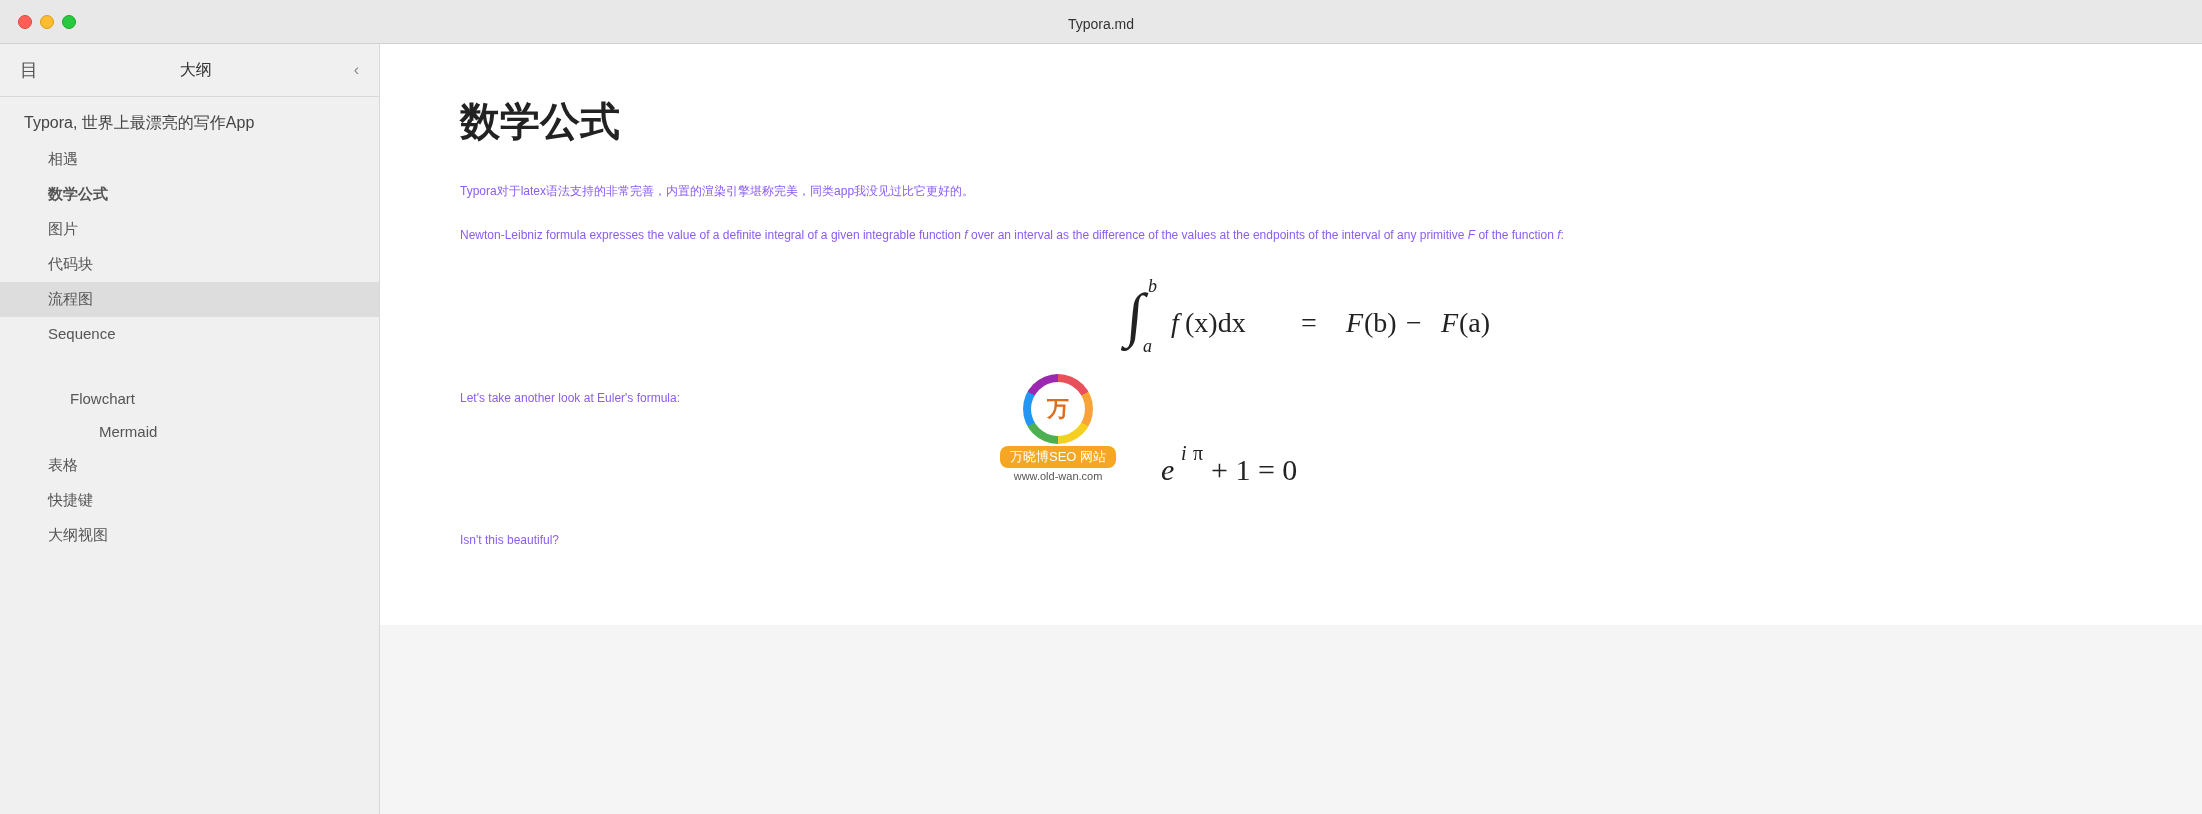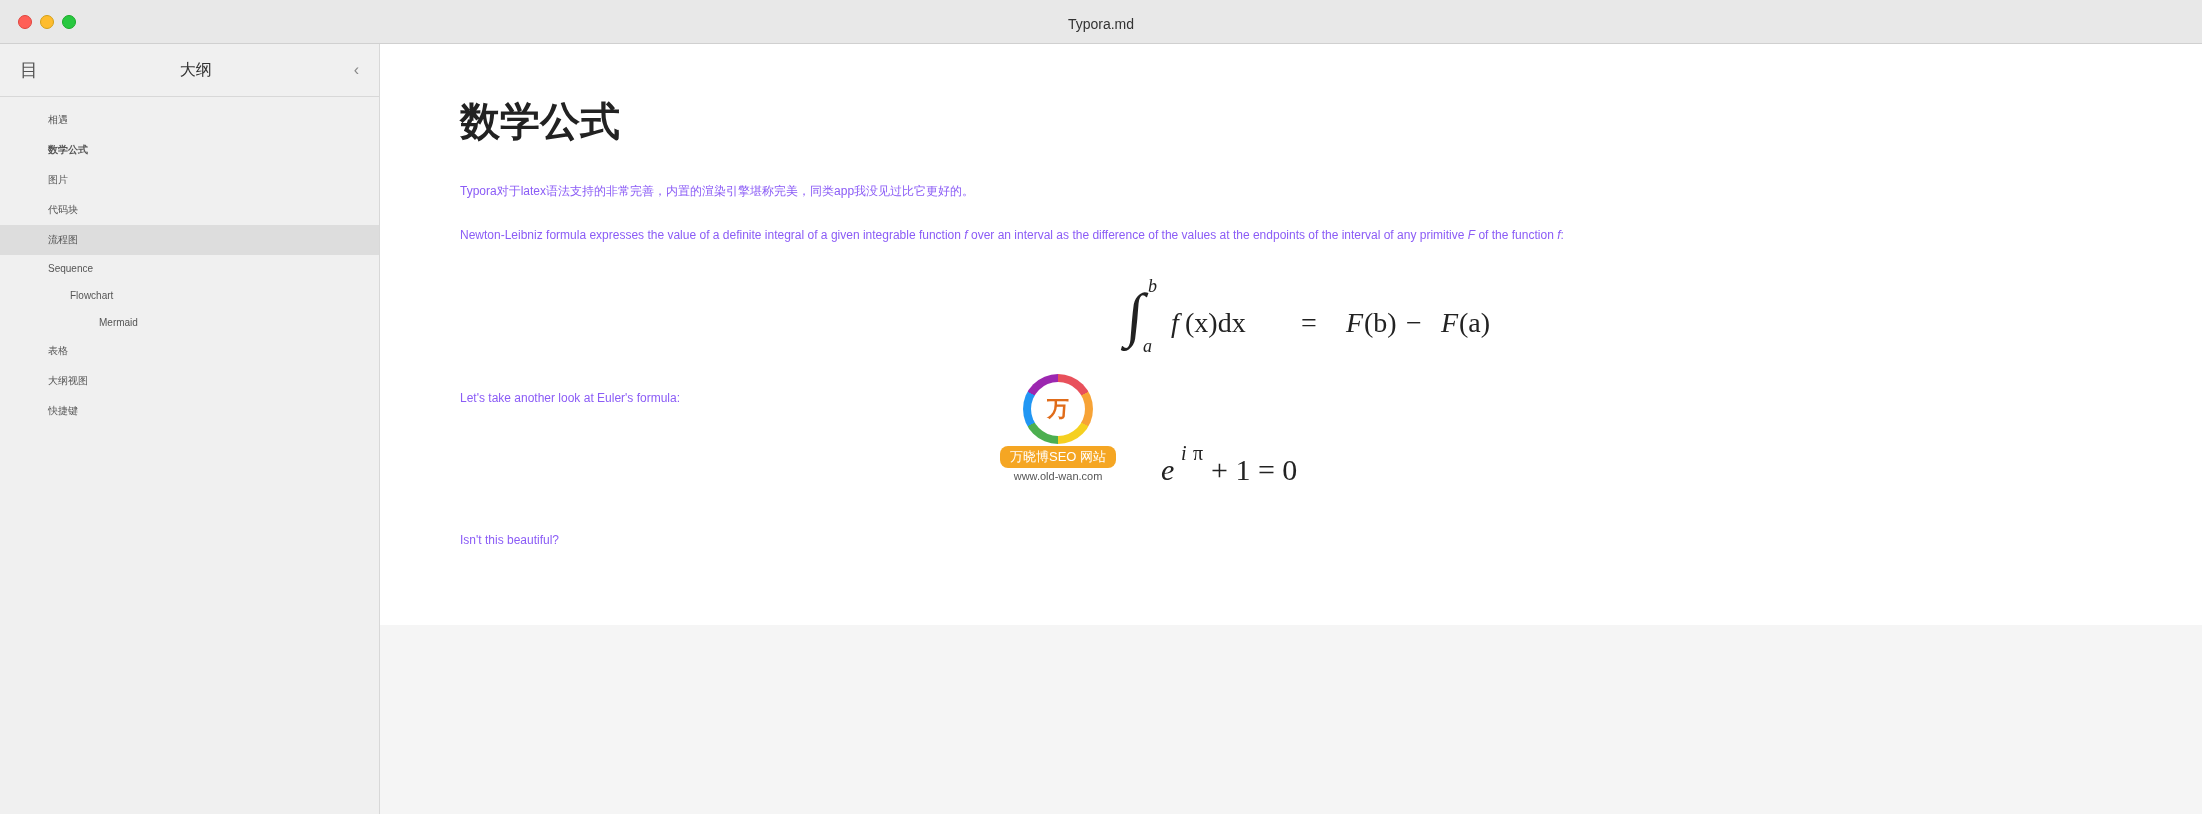--- a/index.html
+++ b/index.html
@@ -129,21 +129,21 @@
       background: rgba(0,0,0,0.08);
     }
 
     .sidebar-item.bold {
       font-weight: 700;
       color: #222;
     }
 
     .sidebar-item.sub {
       padding-left: 48px;
-      font-size: 10px;
+      font-size: 15px;
       color: #555;
     }
 
     
     .content {
       flex: 1;
       background: #ffffff;
       overflow-y: auto;
       padding: 50px 80px;
     }
@@ -256,31 +256,32 @@
 <div class="main-layout">
 
   <div class="sidebar">
     <div class="sidebar-header">
       <span class="sidebar-menu-icon">目</span>
       <span class="sidebar-title">大纲</span>
       <span class="sidebar-collapse-btn">‹</span>
     </div>
 
     <div class="sidebar-content">
+      <div class="sidebar-item">Typora, 世界上最漂亮的写作App</div>
       <div class="sidebar-item sub">相遇</div>
       <div class="sidebar-item sub bold">数学公式</div>
       <div class="sidebar-item sub">图片</div>
       <div class="sidebar-item sub">代码块</div>
       <div class="sidebar-item sub active">流程图</div>
       <div class="sidebar-item sub" style="">Sequence</div>
-      <div class="sidebar-item sub" style="padding-left:70px;">Flowchart</div>
+      <div class="sidebar-item sub" style="padding-left:70px;margin-top:32px;">Flowchart</div>
       <div class="sidebar-item sub" style="padding-left:70px;margin-left:29px;">Mermaid</div>
       <div class="sidebar-item sub">表格</div>
+      <div class="sidebar-item sub">快捷键</div>
       <div class="sidebar-item sub">大纲视图</div>
-      <div class="sidebar-item sub">快捷键</div>
     </div>
   </div>
 
   <div class="content-wrapper">
     <div class="content">
 
       <h1>数学公式</h1>
 
       <p class="content-paragraph">Typora对于latex语法支持的非常完善，内置的渲染引擎堪称完美，同类app我没见过比它更好的。</p>
 

